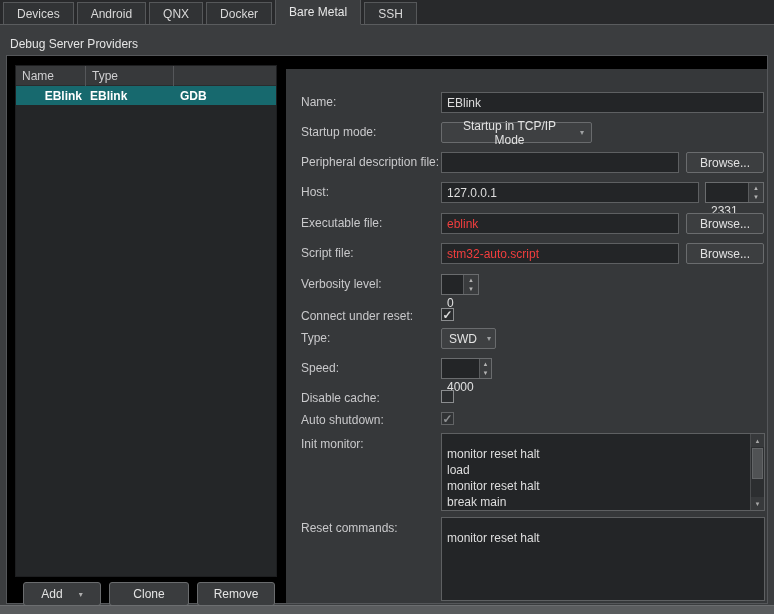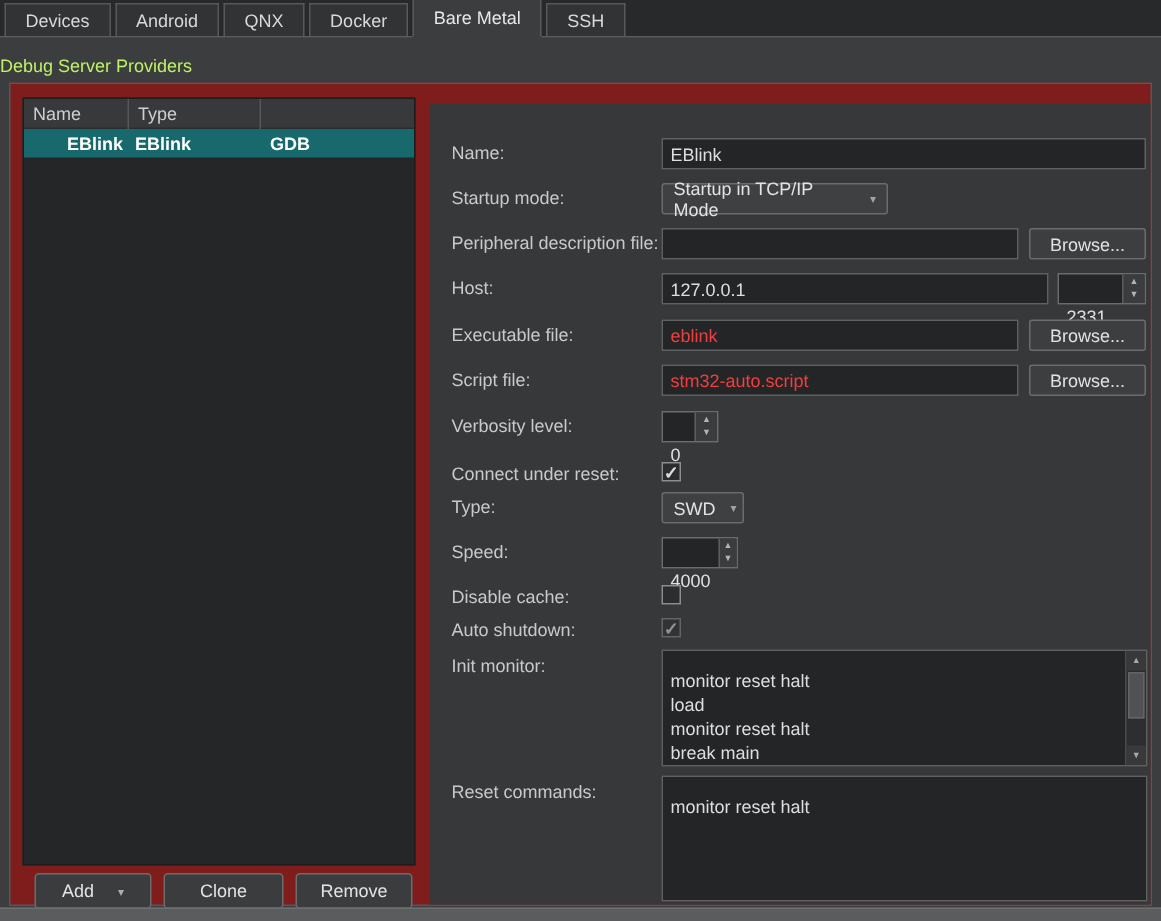--- a/index.html
+++ b/index.html
@@ -25,24 +25,24 @@
     background:#313335; border:1px solid #56585a; border-bottom:none;
     display:flex; align-items:center; color:#d9d9d9; cursor:default;
     white-space:nowrap;
   }
   .tab.active {
     height:27px; background:#3b3d3f; position:relative; z-index:2;
     margin-bottom:-1px; border-bottom:1px solid #3b3d3f; color:#e8e8e8;
   }
 
   
-  .group-title { position:absolute; left:0; top:37px; color:#bef264; }
+  .group-title { position:absolute; left:10px; top:37px; color:#e5e5e5; }
   .groupbox {
     position:absolute; left:6px; top:55px; width:762px; height:549px;
-    border:1px solid #55575a; background:#7f1d1d;
+    border:1px solid #55575a; background:#000000;
   }
 
   
   .ptable {
     position:absolute; left:8px; top:9px; width:262px; height:512px;
     background:#242628; border:1px solid #1d1e20;
   }
   .ptable-header { display:flex; height:20px; background:#37393b; border-bottom:1px solid #2a2c2e; }
   .ptable-th {
     display:flex; align-items:center; padding:0 6px;
@@ -155,21 +155,21 @@
     </div>
     <div class="btn btn-clone">Clone</div>
     <div class="btn btn-remove">Remove</div>
 
     <div class="form-panel">
 
       <div class="f-label" style="top:26px;">Name:</div>
       <input class="f-input" style="left: 155px; top: 23px; width: 323px;" type="text" value="EBlink">
 
       <div class="f-label" style="top:56px;">Startup mode:</div>
-      <div class="combo" style="left:155px; top:53px; width:151px;">
+      <div class="combo" style="left:155px; top:53px; width:151px;text-align:center;">
         <span>Startup in TCP/IP Mode</span>
         <span class="chev">▾</span>
       </div>
 
       <div class="f-label" style="top:86px;">Peripheral description file:</div>
       <input class="f-input" style="left: 155px; top: 83px; width: 238px;" type="text" value="">
       <div class="browse-btn" style="left:400px; top:83px;">Browse...</div>
 
       <div class="f-label" style="top:116px;">Host:</div>
       <input class="f-input" style="left: 155px; top: 113px; width: 258px;" type="text" value="127.0.0.1">

